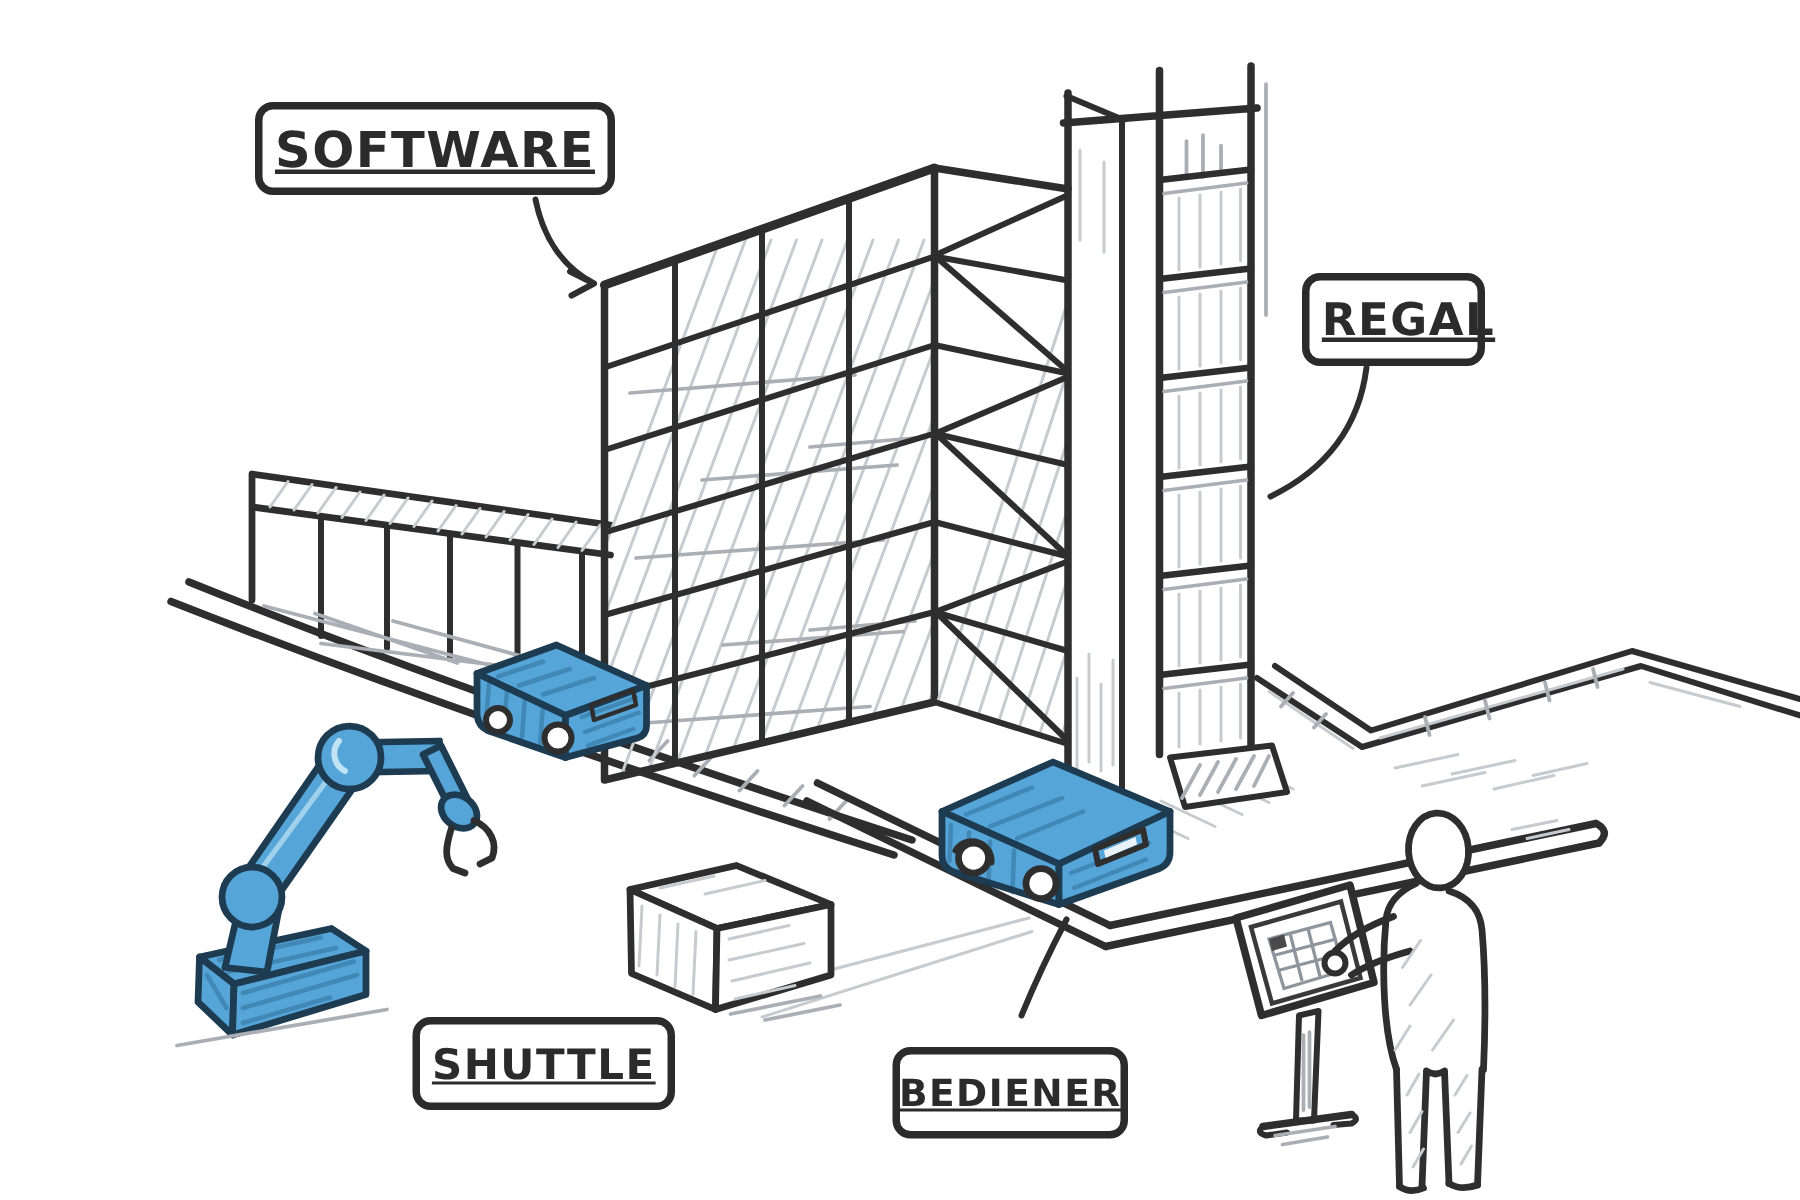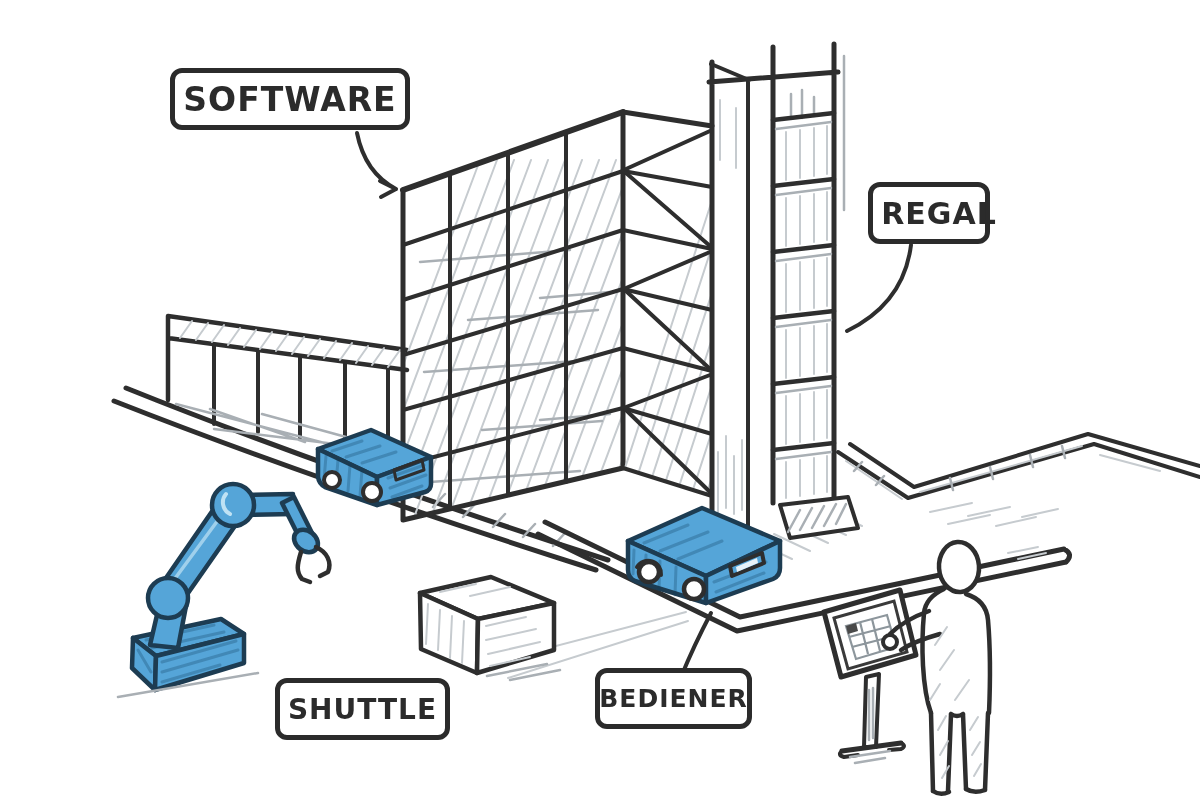--- a/index.html
+++ b/index.html
@@ -8,25 +8,25 @@
   .ink{stroke:#2e2e2e;fill:none;stroke-linecap:round;stroke-linejoin:round;}
   .w6{stroke-width:6}.w5{stroke-width:5}.w45{stroke-width:4.5}.w4{stroke-width:4}.w3{stroke-width:3}
   .hatch{stroke:#c6cbcf;stroke-width:2;fill:none;stroke-linecap:round;}
   .hatch2{stroke:#a9afb4;stroke-width:2.5;fill:none;stroke-linecap:round;}
   .bluef{stroke:#1d3c52;stroke-width:4.5;stroke-linejoin:round;stroke-linecap:round;}
   .bluehatch{stroke:rgba(16,62,95,0.28);stroke-width:3;fill:none;stroke-linecap:round;}
   .bluehl{fill:none;stroke-linecap:round;}
   .whitef{fill:#ffffff;}
   .label{position:absolute;display:flex;align-items:center;justify-content:center;
          box-sizing:border-box;border:5px solid #2b2b2b;border-radius:12px;background:#fff;
-         color:#2b2b2b;font-weight:700;letter-spacing:1px;}
+         color:#2b2b2b;font-weight:700;letter-spacing:1px;text-decoration:underline;}
   .lbl-software{left:170px;top:68px;width:240px;height:62px;font-size:33px;}
   .lbl-regal{left:868px;top:182px;width:122px;height:62px;font-size:30px;padding-left:20px;}
   .lbl-shuttle{left:275px;top:678px;width:175px;height:62px;font-size:28px;}
-  .lbl-bediener{left:595px;top:668px;width:157px;height:61px;font-size:25px;}
+  .lbl-bediener{left:595px;top:698px;width:157px;height:61px;font-size:25px;}
 </style>
 </head>
 <body>
 
 <div class="stage">
 <svg width="1200" height="800" viewBox="0 0 1200 800">
   <defs>
     <clipPath id="clipFront">
           <path d="M403,190 L623,112 L623,468 L403,520 Z"></path>
         </clipPath>

